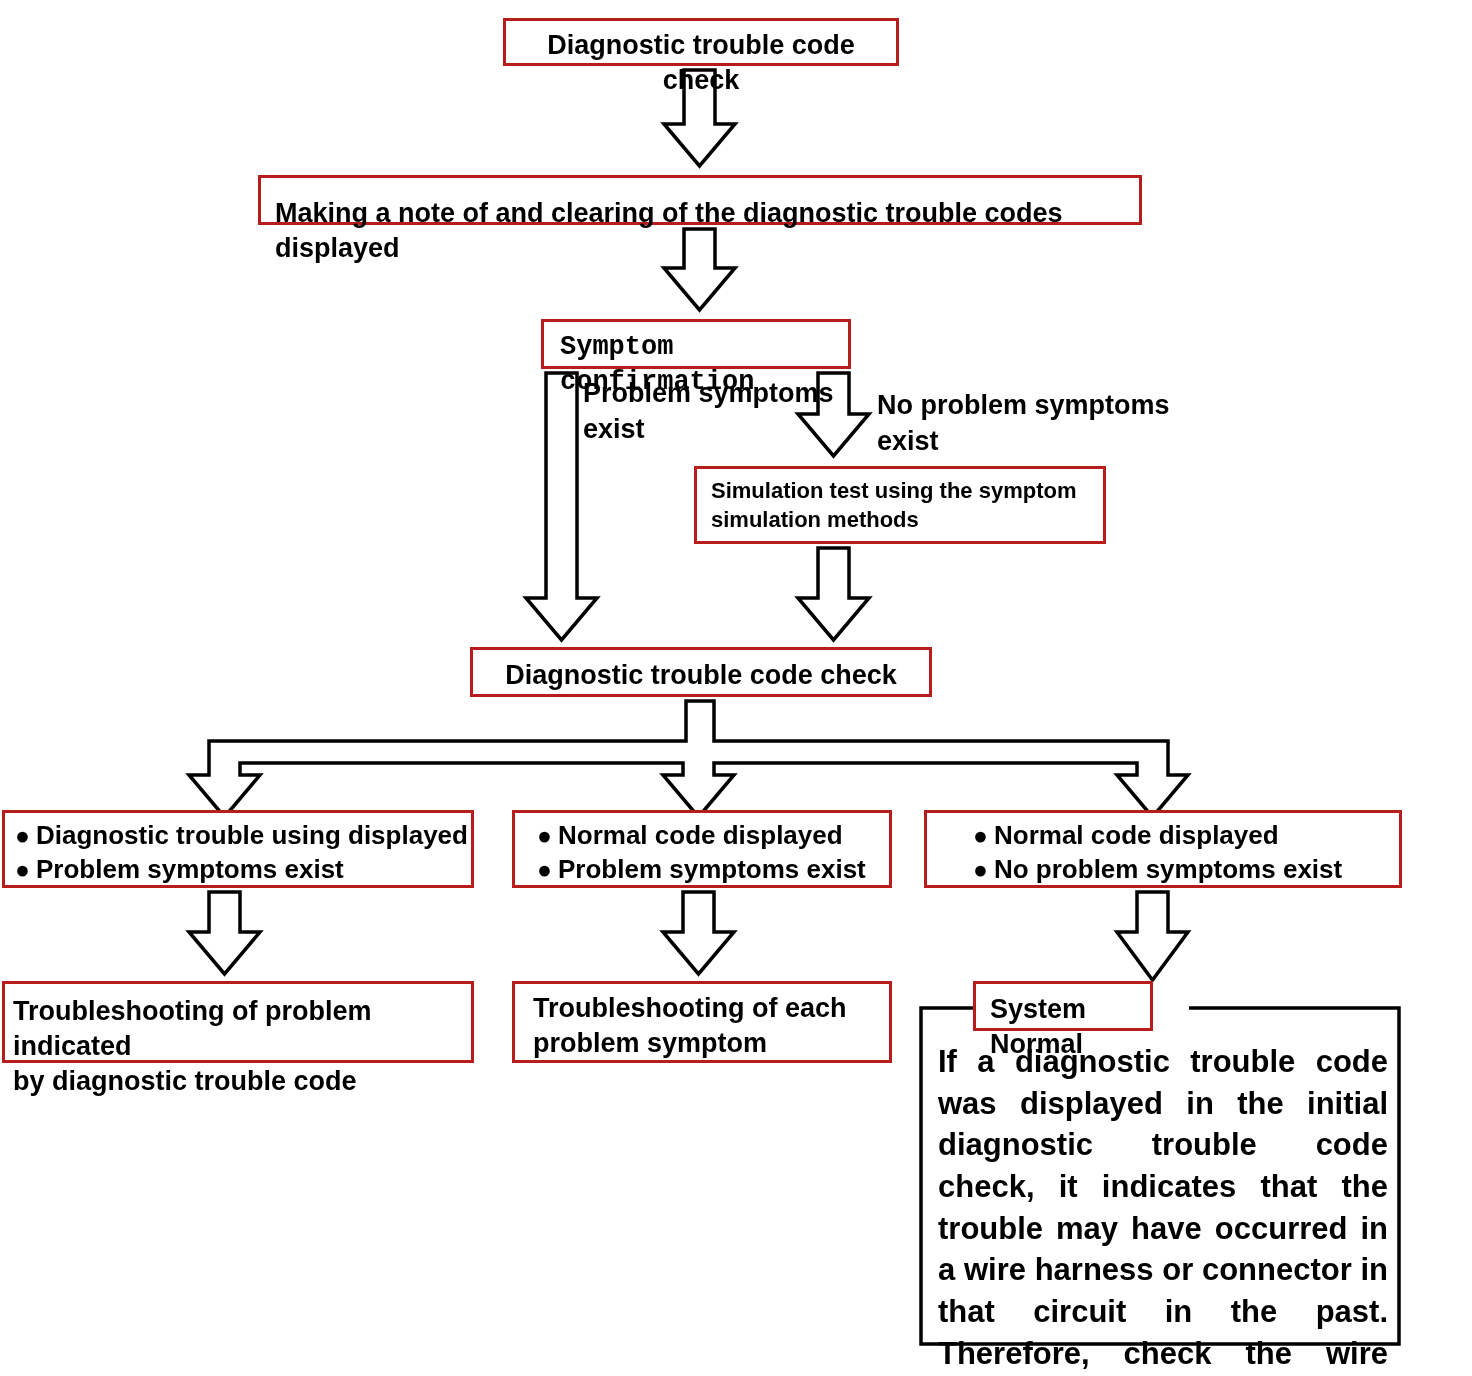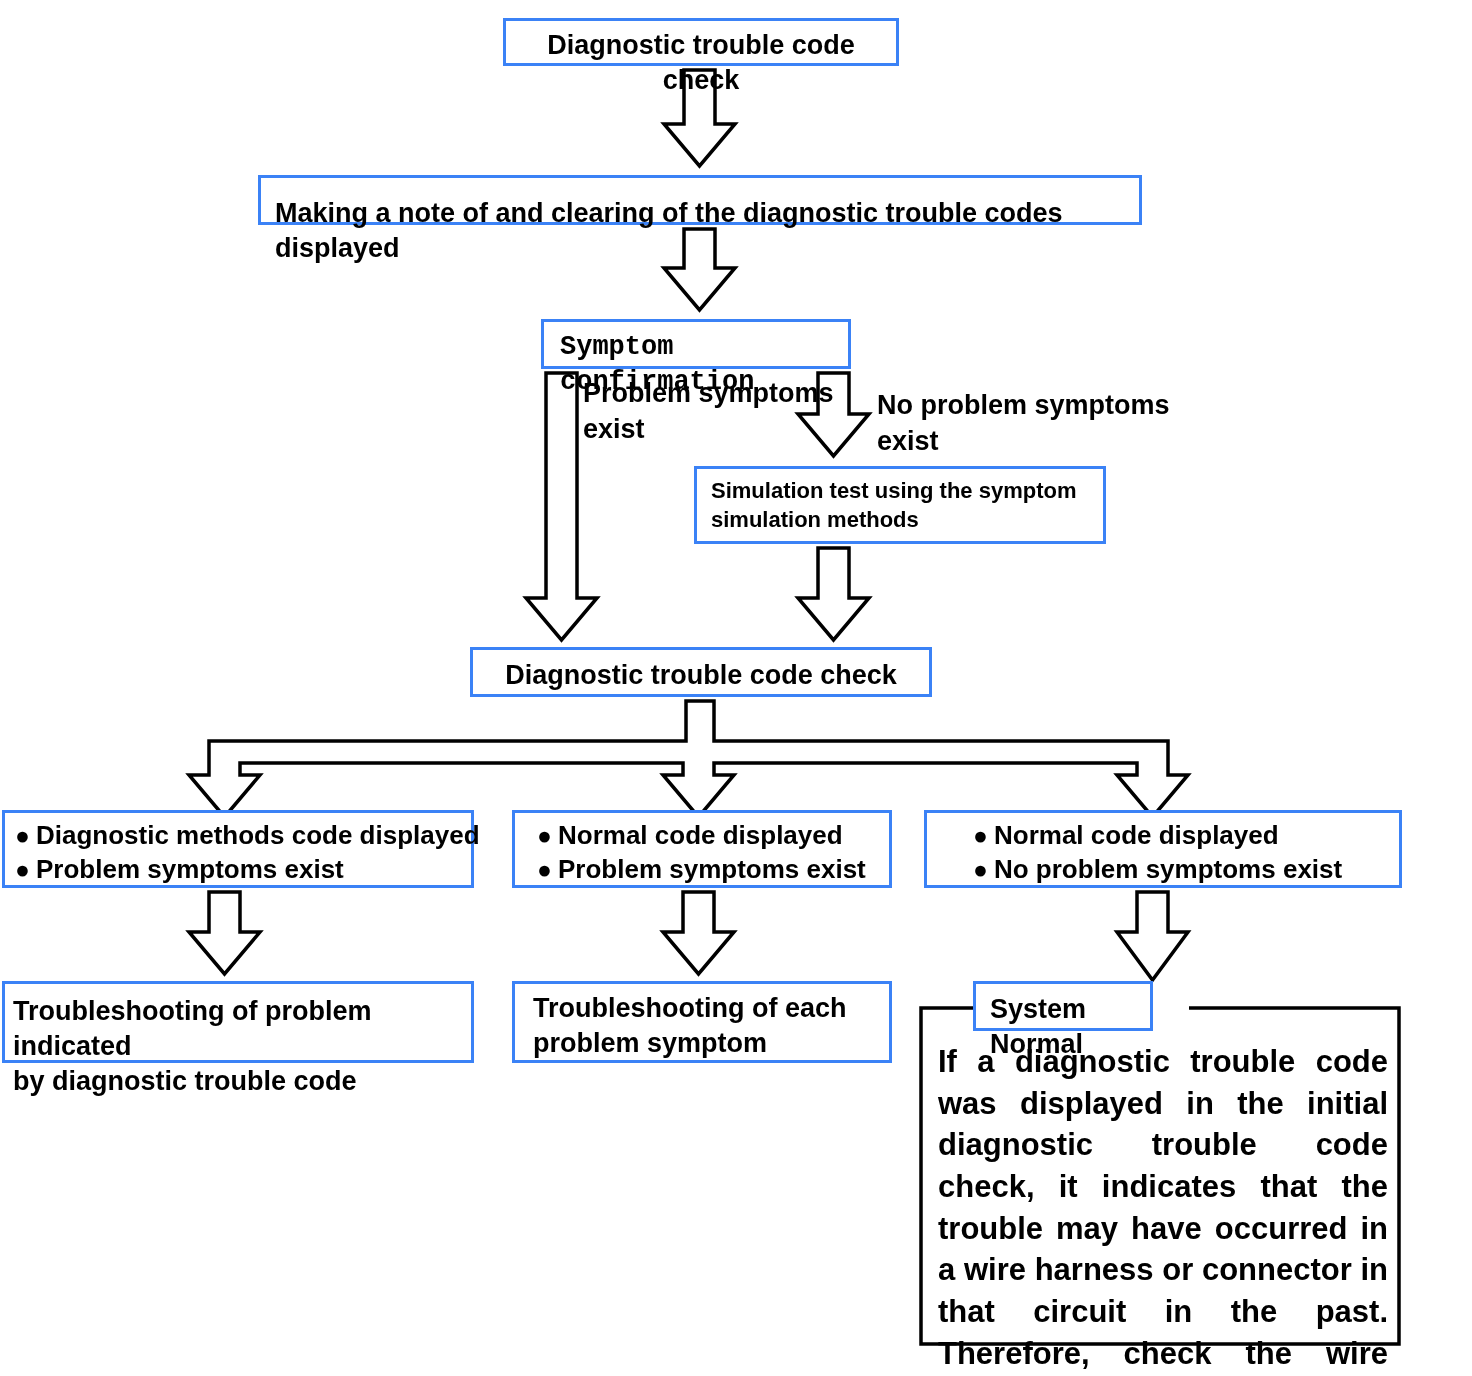--- a/index.html
+++ b/index.html
@@ -26,21 +26,21 @@
     position: absolute;
     left: 0;
     top: 0;
     width: 1472px;
     height: 1376px;
     pointer-events: none;
   }
   .node {
     position: absolute;
     box-sizing: border-box;
-    border: 3px solid #3b82f6;
+    border: 3px solid #b91c1c;
     background: #fff;
     font-weight: bold;
     line-height: 1.30;
     color: #000;
   }
   .node .txt { display: block; }
   .n-center { text-align: center; }
   .n-left   { text-align: left; }
 
   
@@ -195,21 +195,21 @@
     <span class="txt">Simulation test using the symptom</span>
     <span class="txt">simulation methods</span>
   </div>
 
   <div class="node n-center" id="node-dtc-check2">
     <span class="txt">Diagnostic trouble code check</span>
   </div>
 
   <div class="node n-left" id="node-branch-a">
     <span class="bullet-row">
-      <span class="bullet-dot">●</span><span>Diagnostic methods code displayed</span>
+      <span class="bullet-dot">●</span><span>Diagnostic trouble using displayed</span>
     </span>
     <span class="bullet-row">
       <span class="bullet-dot">●</span><span>Problem symptoms exist</span>
     </span>
   </div>
 
   <div class="node n-left" id="node-branch-b">
     <span class="bullet-row">
       <span class="bullet-dot">●</span><span>Normal code displayed</span>
     </span>

